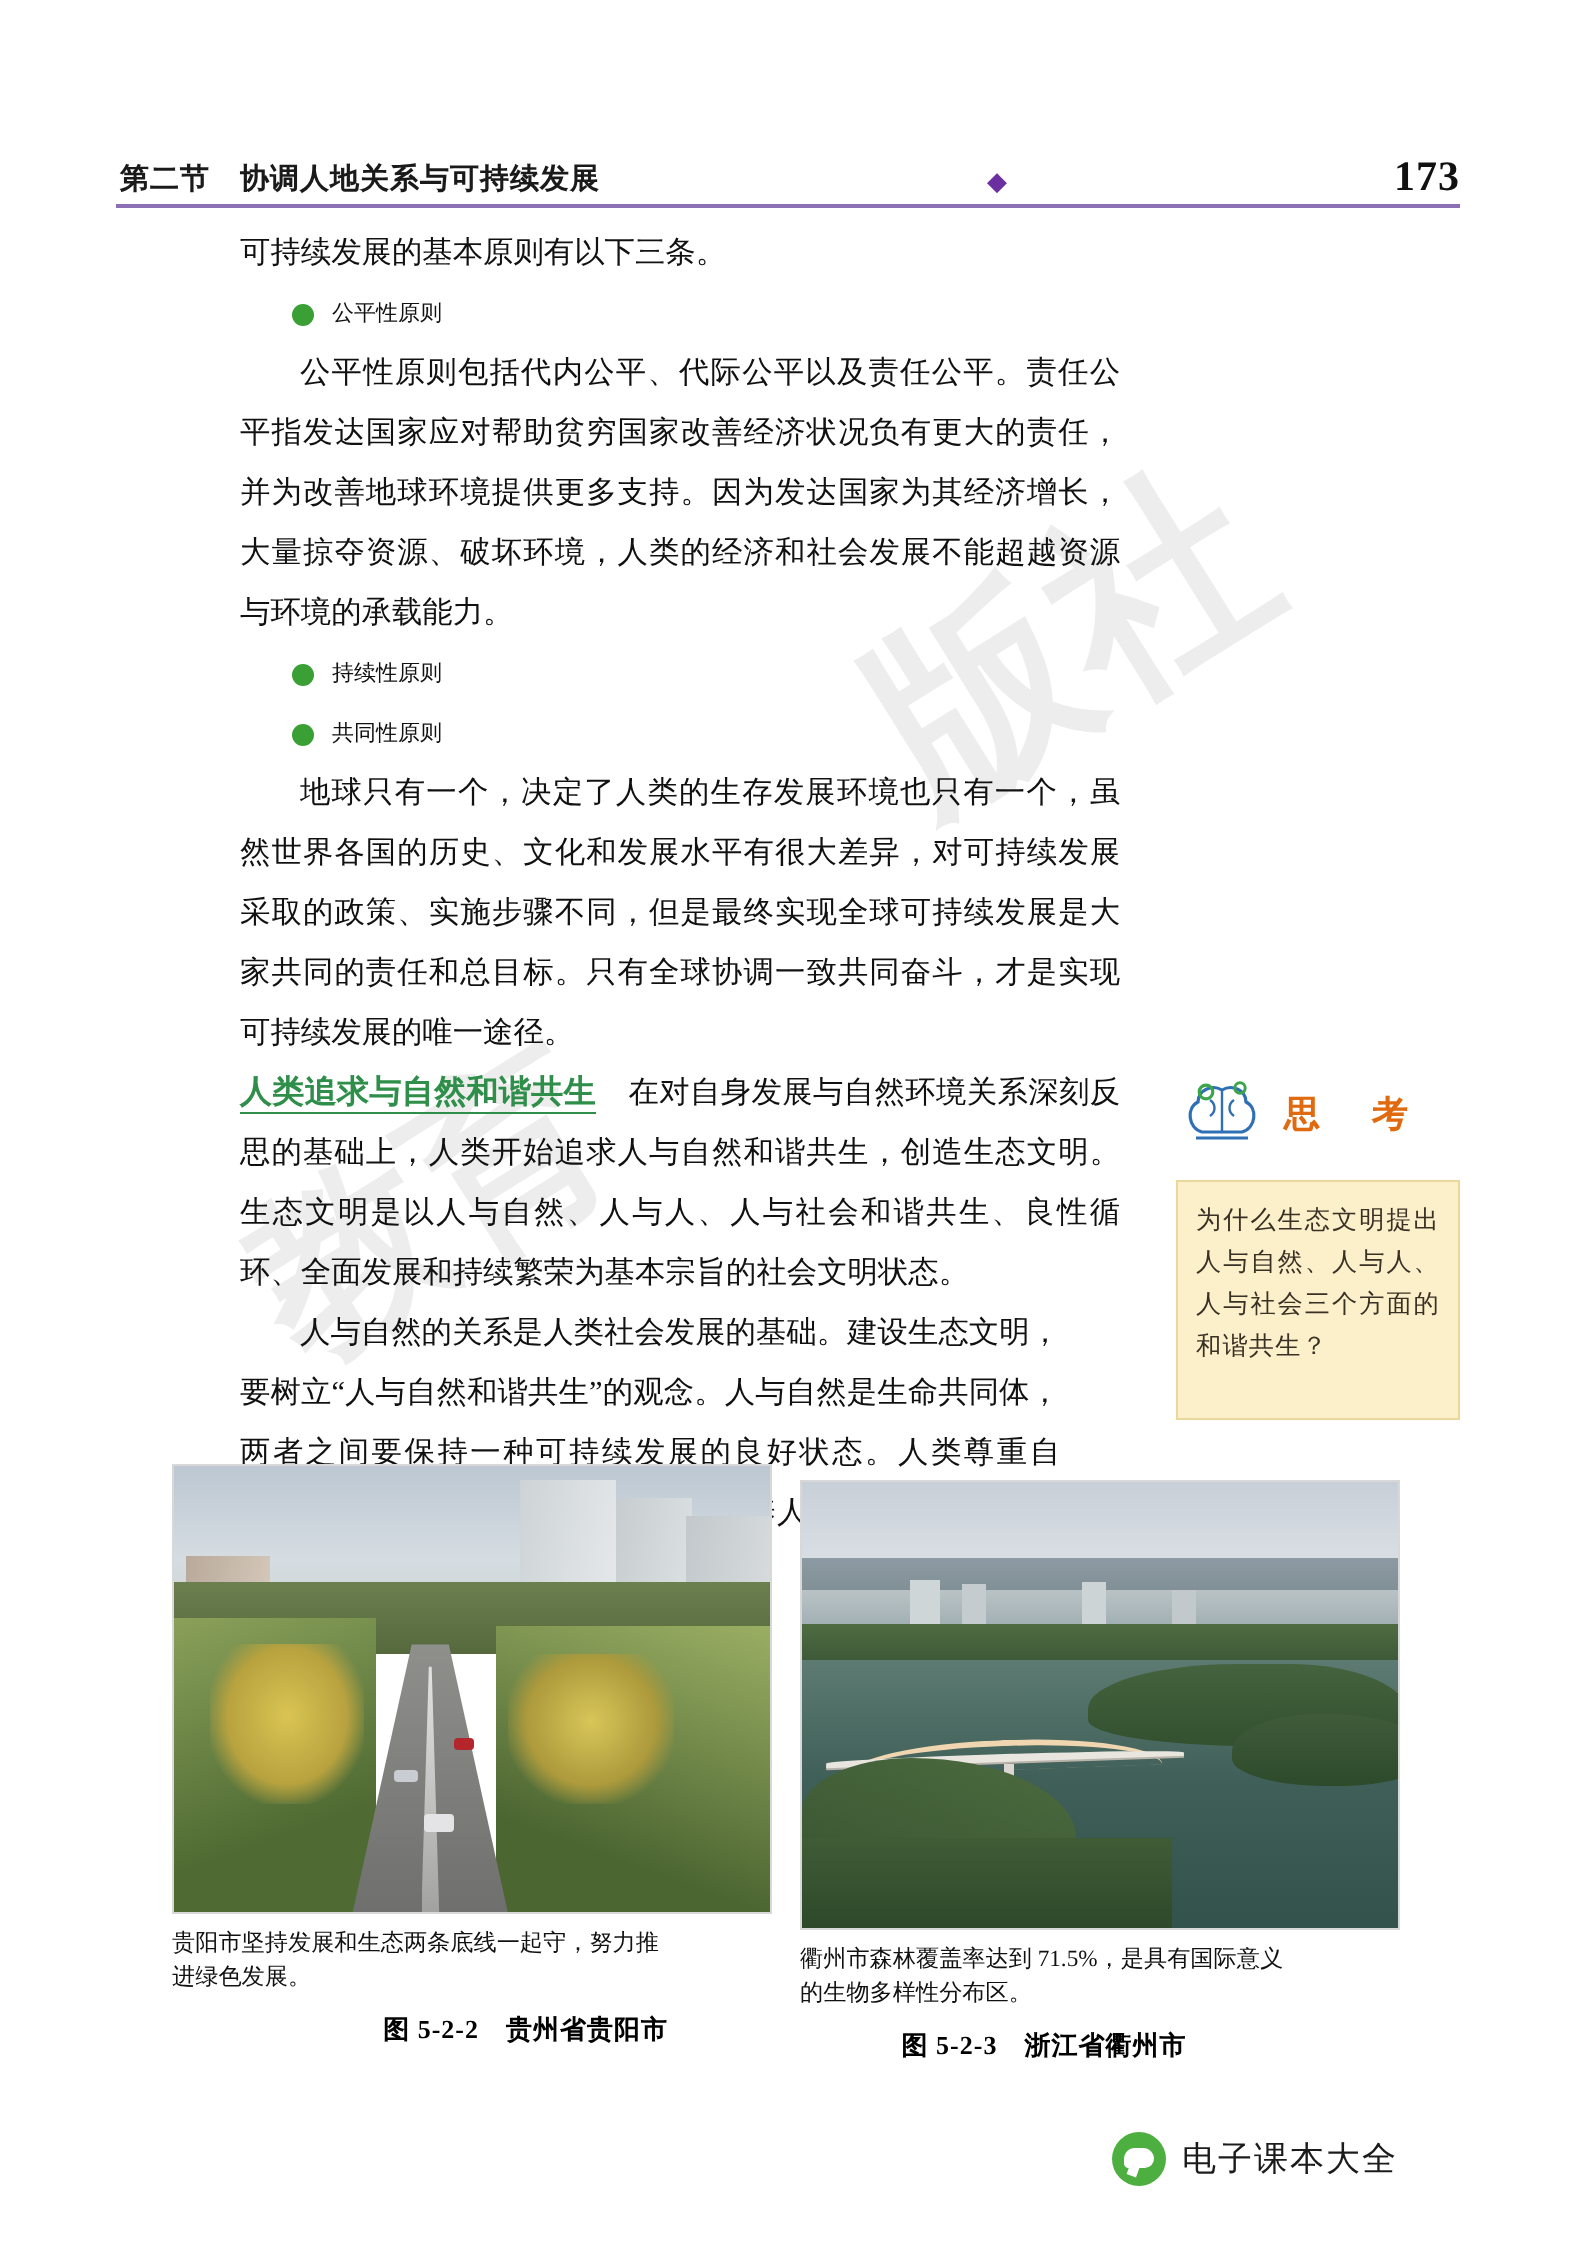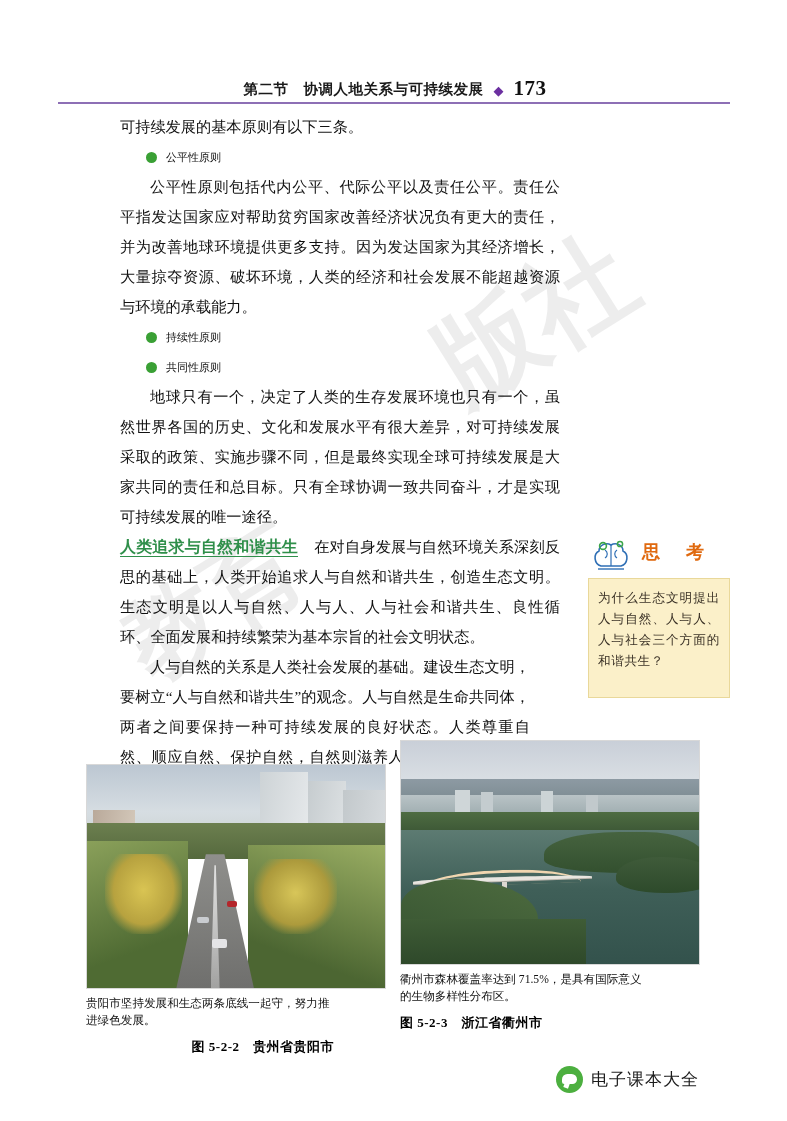--- a/index.html
+++ b/index.html
@@ -19,21 +19,21 @@
     background: #fff;
   }
 
   
   .header {
     position: absolute;
     left: 60px; top: 78px;
     width: 670px;
     display: flex;
     align-items: flex-end;
-    justify-content: center;
+    justify-content: space-between;
     gap: 8px;
   }
   .header-title {
     font-size: 14.5px;
     font-weight: bold;
     color: #1a1a1a;
     letter-spacing: 0.5px;
   }
   .header-diamond {
     color: #6b2fa0;
@@ -97,23 +97,24 @@
   .narrow { width: 410px; }
 
   
   .thinkbox {
     position: absolute;
     left: 588px; top: 540px;
     width: 142px;
   }
   .think-head {
     display: flex;
+    align-items: center;
     gap: 10px;
     padding-left: 4px;
-    margin-bottom: 4px;
+    margin-bottom: 16px;
   }
   .brain {
     position: relative;
     width: 40px; height: 34px;
     flex: 0 0 auto;
   }
   .think-title {
     color: #e06a10;
     font-weight: bold;
     font-size: 18px;
@@ -129,21 +130,21 @@
     text-align: justify;
     font-family: "Liberation Serif", serif;
     letter-spacing: 0.6px;
     min-height: 120px;
   }
 
   
   .fig {
     position: absolute;
   }
-  .fig-left { left: 86px; top: 764px; width: 248px; }
+  .fig-left { left: 86px; top: 732px; width: 248px; }
   .fig-right { left: 400px; top: 740px; width: 244px; }
   .photo {
     width: 300px; height: 225px;
     position: relative;
     overflow: hidden;
     border: 1px solid #d8d8d8;
   }
   .caption {
     font-size: 11.6px;
     line-height: 17px;
@@ -151,21 +152,21 @@
     margin-top: 6px;
     text-align: left;
   }
   .figno {
     font-size: 13px;
     margin-top: 9px;
     text-align: right;
     font-weight: bold;
     letter-spacing: 0.5px;
   }
-  .fig-right .figno { text-align: left; }
+  .fig-right .figno { text-align: center; }
 
   
   .ph1-sky { position:absolute; left:0; top:0; width:100%; height:30%;
     background: linear-gradient(#bcc7d2, #d6dde2 70%, #cfd6d6); }
   .ph1-bldg-a { position:absolute; left:58%; top:3%; width:16%; height:40%;
     background: linear-gradient(100deg,#cdd3d6,#e7eaec); }
   .ph1-bldg-b { position:absolute; left:74%; top:7%; width:13%; height:36%;
     background: linear-gradient(100deg,#c6cccf,#dfe3e5); }
   .ph1-bldg-c { position:absolute; left:86%; top:11%; width:14%; height:32%;
     background: linear-gradient(100deg,#c2c8cb,#d9dde0); }

